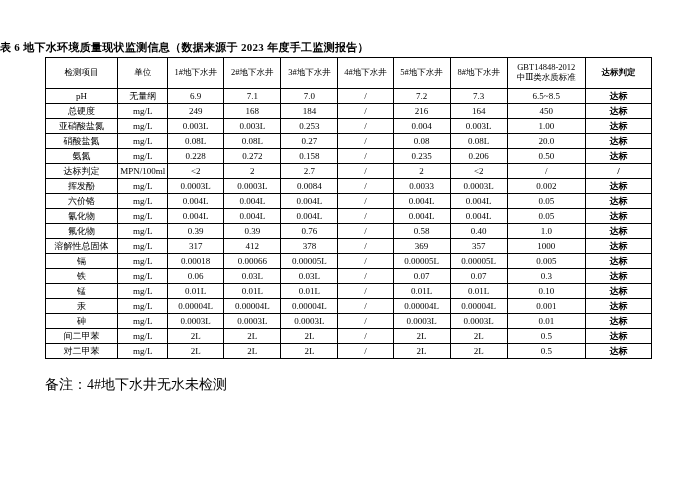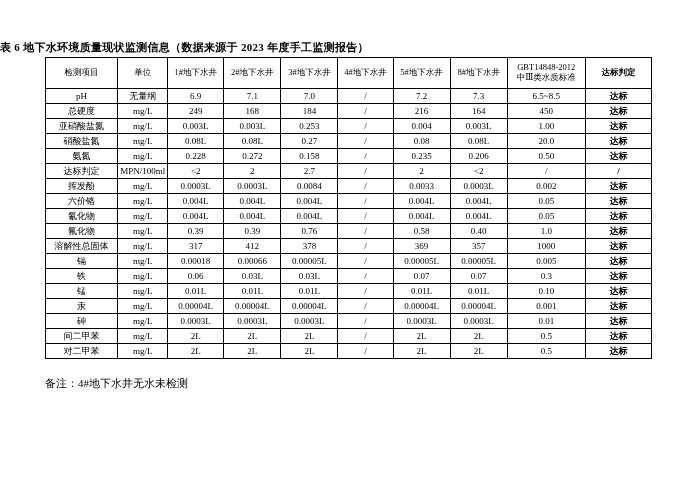--- a/index.html
+++ b/index.html
@@ -50,21 +50,21 @@
     font-size: 8.5px;
   }
   .monitor-table thead th.judge-col,
   .monitor-table td.judge-col {
     font-weight: bold;
   }
   .doc-note {
     position: absolute;
     left: 45px;
     top: 376px;
-    font-size: 11px;
+    font-size: 14px;
   }
 </style>
 </head>
 <body>
 
 <div class="page">
   <div class="doc-title">表 6  地下水环境质量现状监测信息（数据来源于 2023 年度手工监测报告）</div>
 
   <table class="monitor-table">
     <colgroup>

